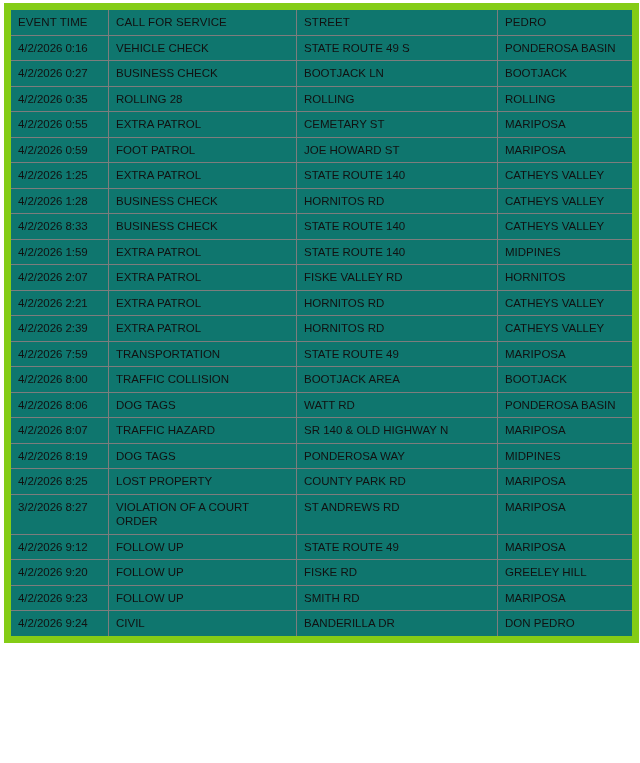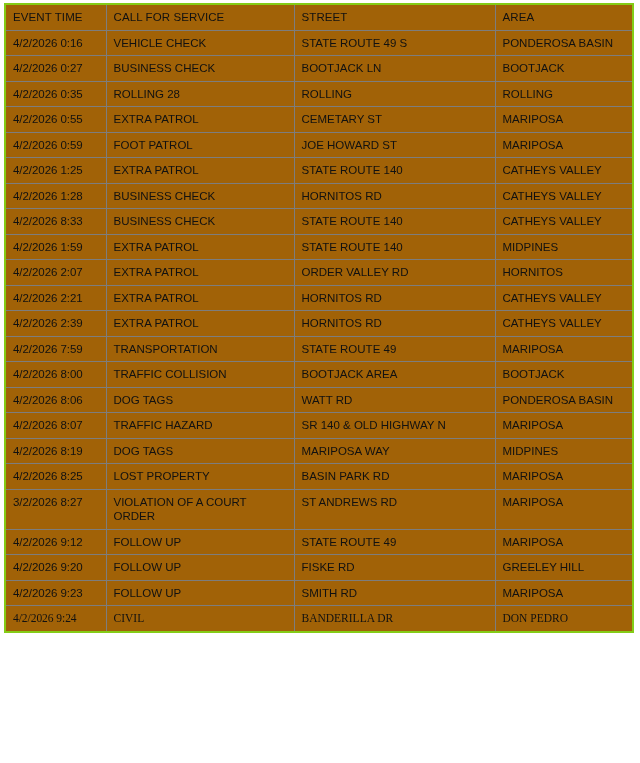--- a/index.html
+++ b/index.html
@@ -22,22 +22,22 @@
     height: 763px;
     background: #ffffff;
     box-sizing: border-box;
     padding: 3px 8px 0 4px;
   }
 
   table.cfs-table {
     border-collapse: collapse;
     table-layout: fixed;
     width: 628px;
-    border: 2px solid #84cc16;
-    background: #a16207;
+    border: 7px solid #84cc16;
+    background: #0f766e;
   }
 
   table.cfs-table col.c-time   { width: 101px; }
   table.cfs-table col.c-call   { width: 188px; }
   table.cfs-table col.c-street { width: 201px; }
   table.cfs-table col.c-area   { width: 138px; }
 
   table.cfs-table th,
   table.cfs-table td {
     border: 1px solid #7d7d7d;
@@ -62,21 +62,20 @@
   table.cfs-table tbody td.cell-time {
     letter-spacing: -0.05px;
   }
 
   
   table.cfs-table tr:first-child th {
     border-top-color: #2b2b2b;
   }
   table.cfs-table tr:last-child td {
     border-bottom-color: #2b2b2b;
-    font-family: Liberation Serif, serif;
   }
   table.cfs-table th:first-child,
   table.cfs-table td:first-child {
     border-left-color: #2b2b2b;
   }
   table.cfs-table th:last-child,
   table.cfs-table td:last-child {
     border-right-color: #2b2b2b;
   }
 </style>
@@ -89,21 +88,21 @@
       <col class="c-time">
       <col class="c-call">
       <col class="c-street">
       <col class="c-area">
     </colgroup>
     <thead>
       <tr>
         <th class="cell-time">EVENT TIME</th>
         <th class="cell-call">CALL FOR SERVICE</th>
         <th class="cell-street">STREET</th>
-        <th class="cell-area">AREA</th>
+        <th class="cell-area">PEDRO</th>
       </tr>
     </thead>
     <tbody id="table-body">
         <tr>
           <td class="cell-time">4/2/2026 0:16</td>
           <td class="cell-call">VEHICLE CHECK</td>
           <td class="cell-street">STATE ROUTE 49 S</td>
           <td class="cell-area">PONDEROSA BASIN</td>
         </tr>
         <tr>
@@ -150,21 +149,21 @@
         </tr>
         <tr>
           <td class="cell-time">4/2/2026 1:59</td>
           <td class="cell-call">EXTRA PATROL</td>
           <td class="cell-street">STATE ROUTE 140</td>
           <td class="cell-area">MIDPINES</td>
         </tr>
         <tr>
           <td class="cell-time">4/2/2026 2:07</td>
           <td class="cell-call">EXTRA PATROL</td>
-          <td class="cell-street">ORDER VALLEY RD</td>
+          <td class="cell-street">FISKE VALLEY RD</td>
           <td class="cell-area">HORNITOS</td>
         </tr>
         <tr>
           <td class="cell-time">4/2/2026 2:21</td>
           <td class="cell-call">EXTRA PATROL</td>
           <td class="cell-street">HORNITOS RD</td>
           <td class="cell-area">CATHEYS VALLEY</td>
         </tr>
         <tr>
           <td class="cell-time">4/2/2026 2:39</td>
@@ -192,27 +191,27 @@
         </tr>
         <tr>
           <td class="cell-time">4/2/2026 8:07</td>
           <td class="cell-call">TRAFFIC HAZARD</td>
           <td class="cell-street">SR 140 &amp; OLD HIGHWAY N</td>
           <td class="cell-area">MARIPOSA</td>
         </tr>
         <tr>
           <td class="cell-time">4/2/2026 8:19</td>
           <td class="cell-call">DOG TAGS</td>
-          <td class="cell-street">MARIPOSA WAY</td>
+          <td class="cell-street">PONDEROSA WAY</td>
           <td class="cell-area">MIDPINES</td>
         </tr>
         <tr>
           <td class="cell-time">4/2/2026 8:25</td>
           <td class="cell-call">LOST PROPERTY</td>
-          <td class="cell-street">BASIN PARK RD</td>
+          <td class="cell-street">COUNTY PARK RD</td>
           <td class="cell-area">MARIPOSA</td>
         </tr>
         <tr>
           <td class="cell-time">3/2/2026 8:27</td>
           <td class="cell-call">VIOLATION OF A COURT ORDER</td>
           <td class="cell-street">ST ANDREWS RD</td>
           <td class="cell-area">MARIPOSA</td>
         </tr>
         <tr>
           <td class="cell-time">4/2/2026 9:12</td>

